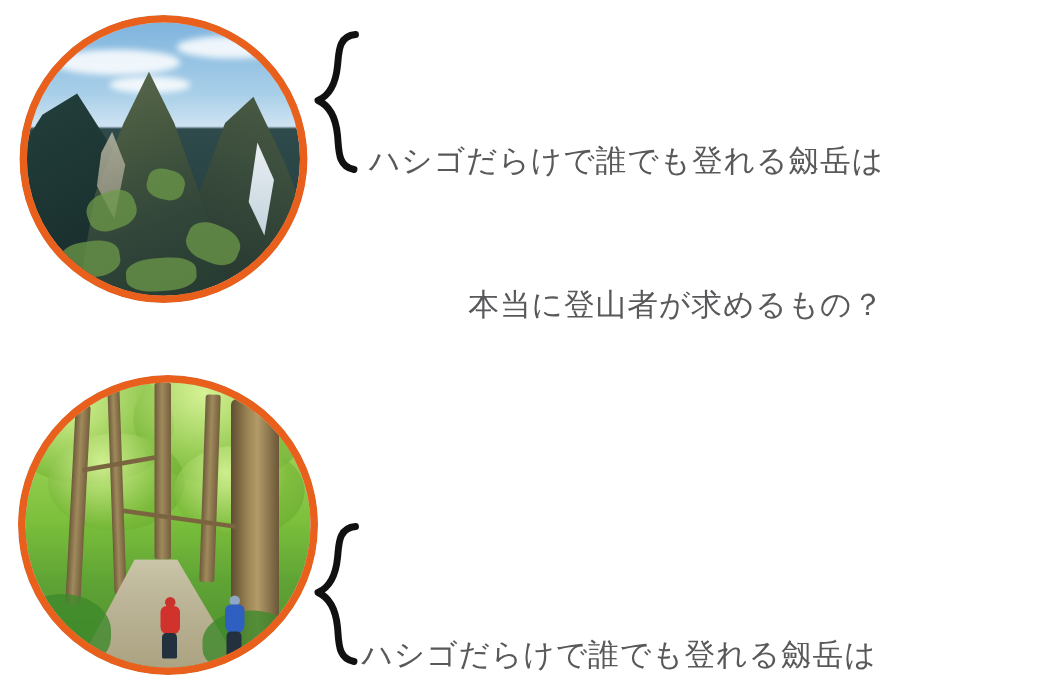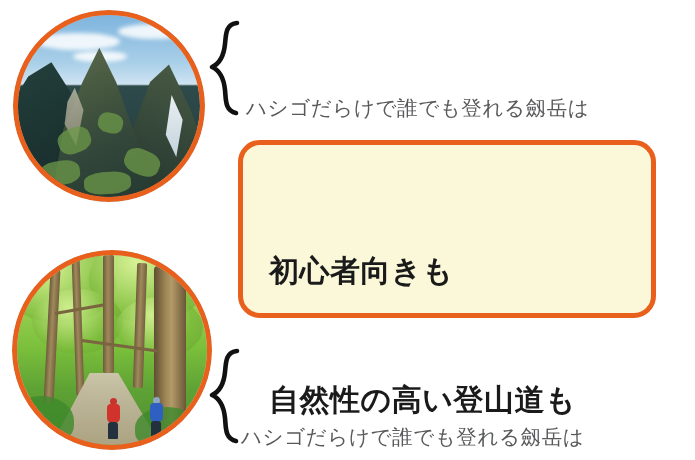--- a/index.html
+++ b/index.html
@@ -324,27 +324,20 @@
     <svg viewBox="0 0 42 96" xmlns="http://www.w3.org/2000/svg">
       <path d="M31 3 C19 4 20 16 19 24 C18 34 15 43 6 47 C15 51 18 60 19 70 C20 80 19 91 30 93" fill="none" stroke="#111111" stroke-width="4.6" stroke-linecap="round" stroke-linejoin="round"></path>
     </svg>
   </div>
 
   <div id="caption-top" class="caption">
     <span class="line">ハシゴだらけで誰でも登れる劔岳は</span>
     <span class="line">本当に登山者が求めるもの？</span>
   </div>
 
-  <div id="highlight-box">
-    <div id="highlight-text">
-      <span class="line">初心者向きも</span>
-      <span class="line">自然性の高い登山道も</span>
-      
-    </div>
-  </div>
 
   <div id="brace-bottom" class="brace">
     <svg viewBox="0 0 42 96" xmlns="http://www.w3.org/2000/svg">
       <path d="M31 3 C19 4 20 16 19 24 C18 34 15 43 6 47 C15 51 18 60 19 70 C20 80 19 91 30 93" fill="none" stroke="#111111" stroke-width="4.6" stroke-linecap="round" stroke-linejoin="round"></path>
     </svg>
   </div>
 
   <div id="caption-bottom" class="caption">
     <span class="line">ハシゴだらけで誰でも登れる劔岳は</span>
     

